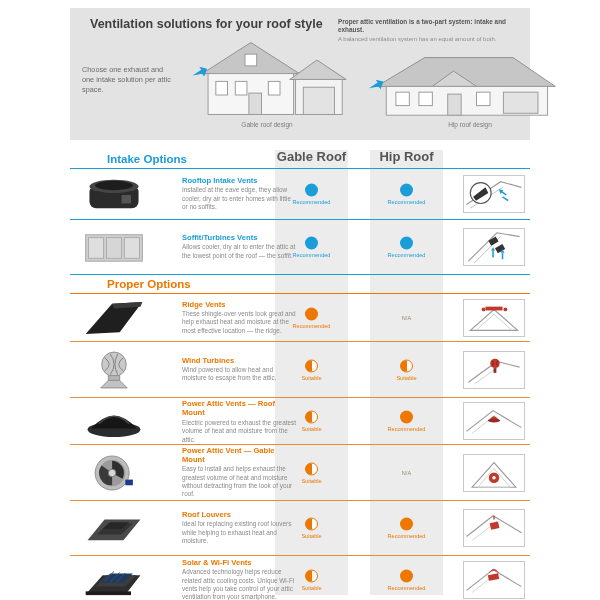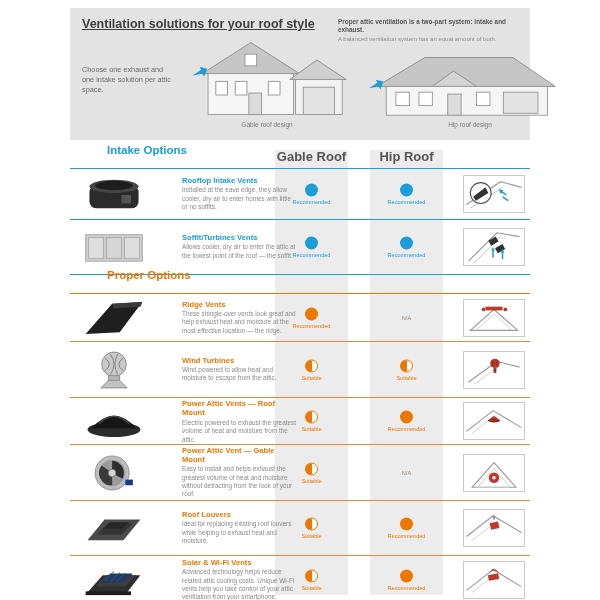--- a/index.html
+++ b/index.html
@@ -1,40 +1,40 @@
 <!DOCTYPE html>
 <html><head>
 <meta charset="utf-8">
 <style>
   html,body{margin:0;padding:0;background:#fff;}
   .page{position:relative;width:600px;height:600px;background:#fff;
         font-family:"Liberation Sans",sans-serif;color:#444;overflow:hidden;}
 
   
   .hero{position:absolute;left:70px;top:8px;width:460px;height:132px;background:#e3e3e3;}
-  .hero-title{position:absolute;left:12px;top:9px;font-size:12.5px;font-weight:bold;color:#3f3f3f;text-decoration:underline;}
+  .hero-title{position:absolute;left:20px;top:9px;font-size:12.5px;font-weight:bold;color:#3f3f3f;}
   .intro{position:absolute;left:268px;top:10px;width:186px;}
   .intro-bold{font-size:6.4px;font-weight:bold;color:#555;line-height:1.3;}
   .intro-sub{font-size:6px;color:#8d8d8d;margin-top:1px;line-height:1.3;}
   .choose-note{position:absolute;left:12px;top:57px;width:92px;font-size:7.3px;color:#6b6b6b;line-height:1.4;}
   .house-gable{position:absolute;left:105px;top:28px;width:175px;height:84px;}
   .house-hip{position:absolute;left:295px;top:40px;width:200px;height:72px;}
   .roof-label{position:absolute;top:113px;font-size:6.5px;color:#7a7a7a;text-align:center;width:120px;}
   .roof-label.g{left:137px;}
   .roof-label.h{left:340px;}
 
   
   .vtable{position:absolute;left:70px;top:150px;width:460px;height:445px;}
   .band{position:absolute;top:0;bottom:0;width:73px;background:#ececec;z-index:0;}
   .band.g{left:205px;}
   .band.h{left:300px;}
   .trows{position:relative;z-index:1;}
 
   .section-head{position:relative;height:18px;}
-  .section-head .shlabel{position:absolute;left:10px;bottom:12px;font-size:11.5px;font-weight:bold;padding-left:27px;}
+  .section-head .shlabel{position:absolute;left:10px;bottom:3px;font-size:11.5px;font-weight:bold;padding-left:27px;}
   .section-head.intake{border-bottom:1px solid #1a9dd9;}
   .section-head.intake .shlabel{color:#1a9dd9;}
   .section-head.exhaust{border-bottom:1px solid #ed7700;}
   .section-head.exhaust .shlabel{color:#ed7700;}
   .colhead{position:absolute;bottom:4px;width:73px;text-align:center;font-size:13px;font-weight:bold;color:#555;}
   .colhead.g{left:205px;}
   .colhead.h{left:300px;}
 
   .trow{position:relative;}
   .trow.b-blue{border-bottom:1px solid #1a9dd9;}

